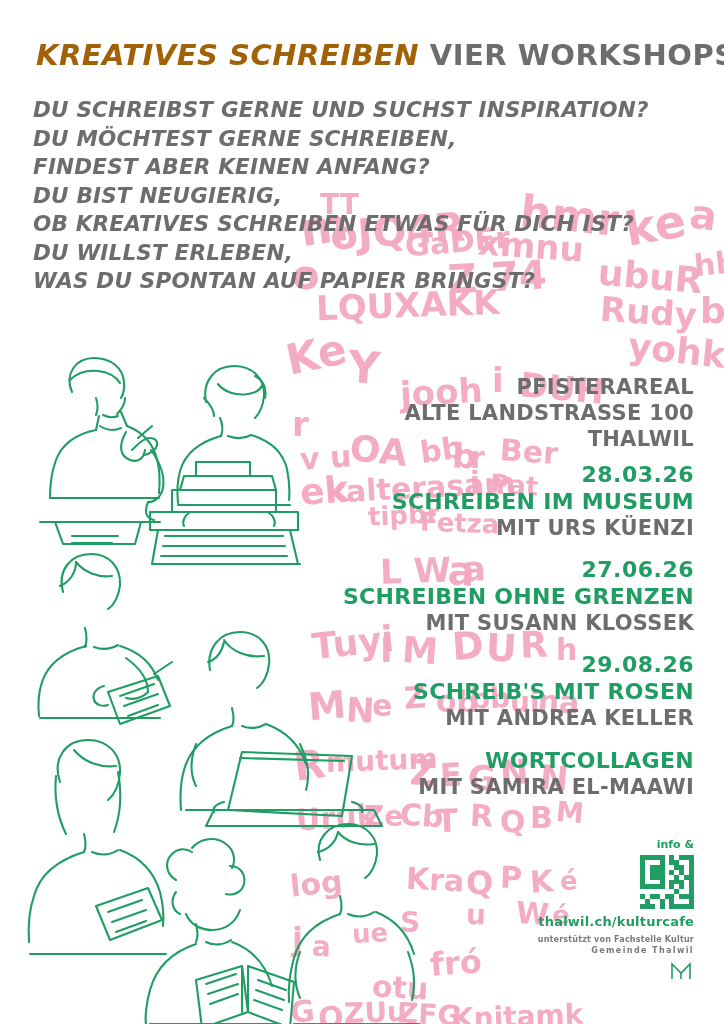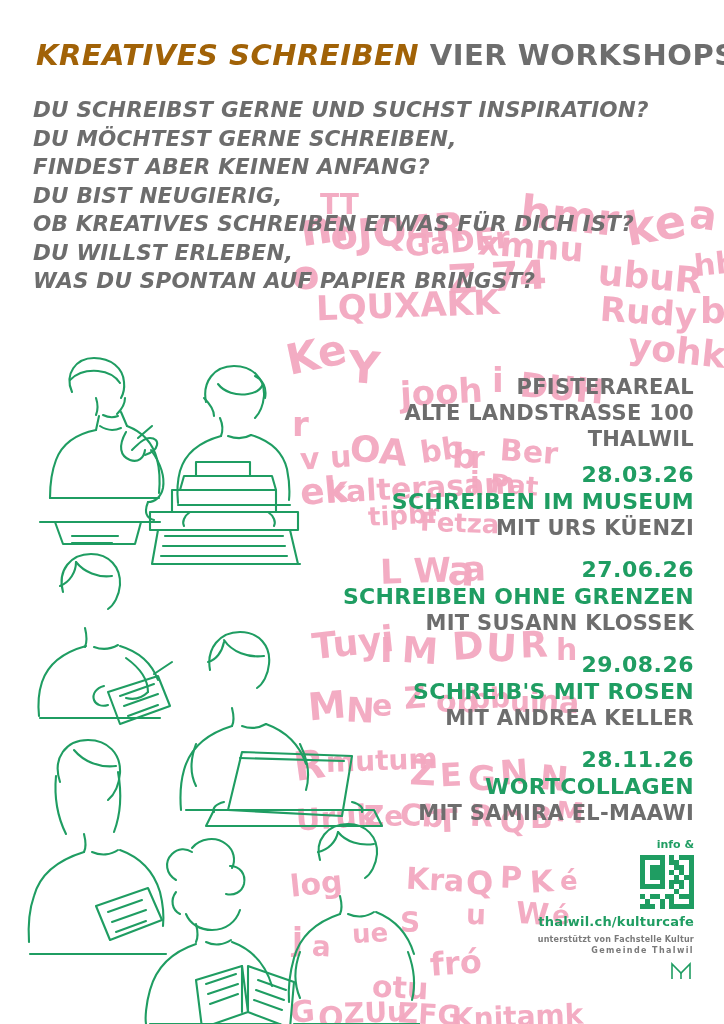--- a/index.html
+++ b/index.html
@@ -434,21 +434,20 @@
         <div class="ws-date">27.06.26</div>
         <div class="ws-title">SCHREIBEN OHNE GRENZEN</div>
         <div class="ws-lead">MIT SUSANN KLOSSEK</div>
       </div>
       <div class="workshop">
         <div class="ws-date">29.08.26</div>
         <div class="ws-title">SCHREIB'S MIT ROSEN</div>
         <div class="ws-lead">MIT ANDREA KELLER</div>
       </div>
       <div class="workshop">
-        <div class="ws-date">28.11.26</div>
         <div class="ws-title">WORTCOLLAGEN</div>
         <div class="ws-lead">MIT SAMIRA EL-MAAWI</div>
       </div>
     </div>
 
   <div class="info-block">
     <div class="info-label">
       <div>info &amp;</div>
     </div>
     <div class="qr-wrap">

